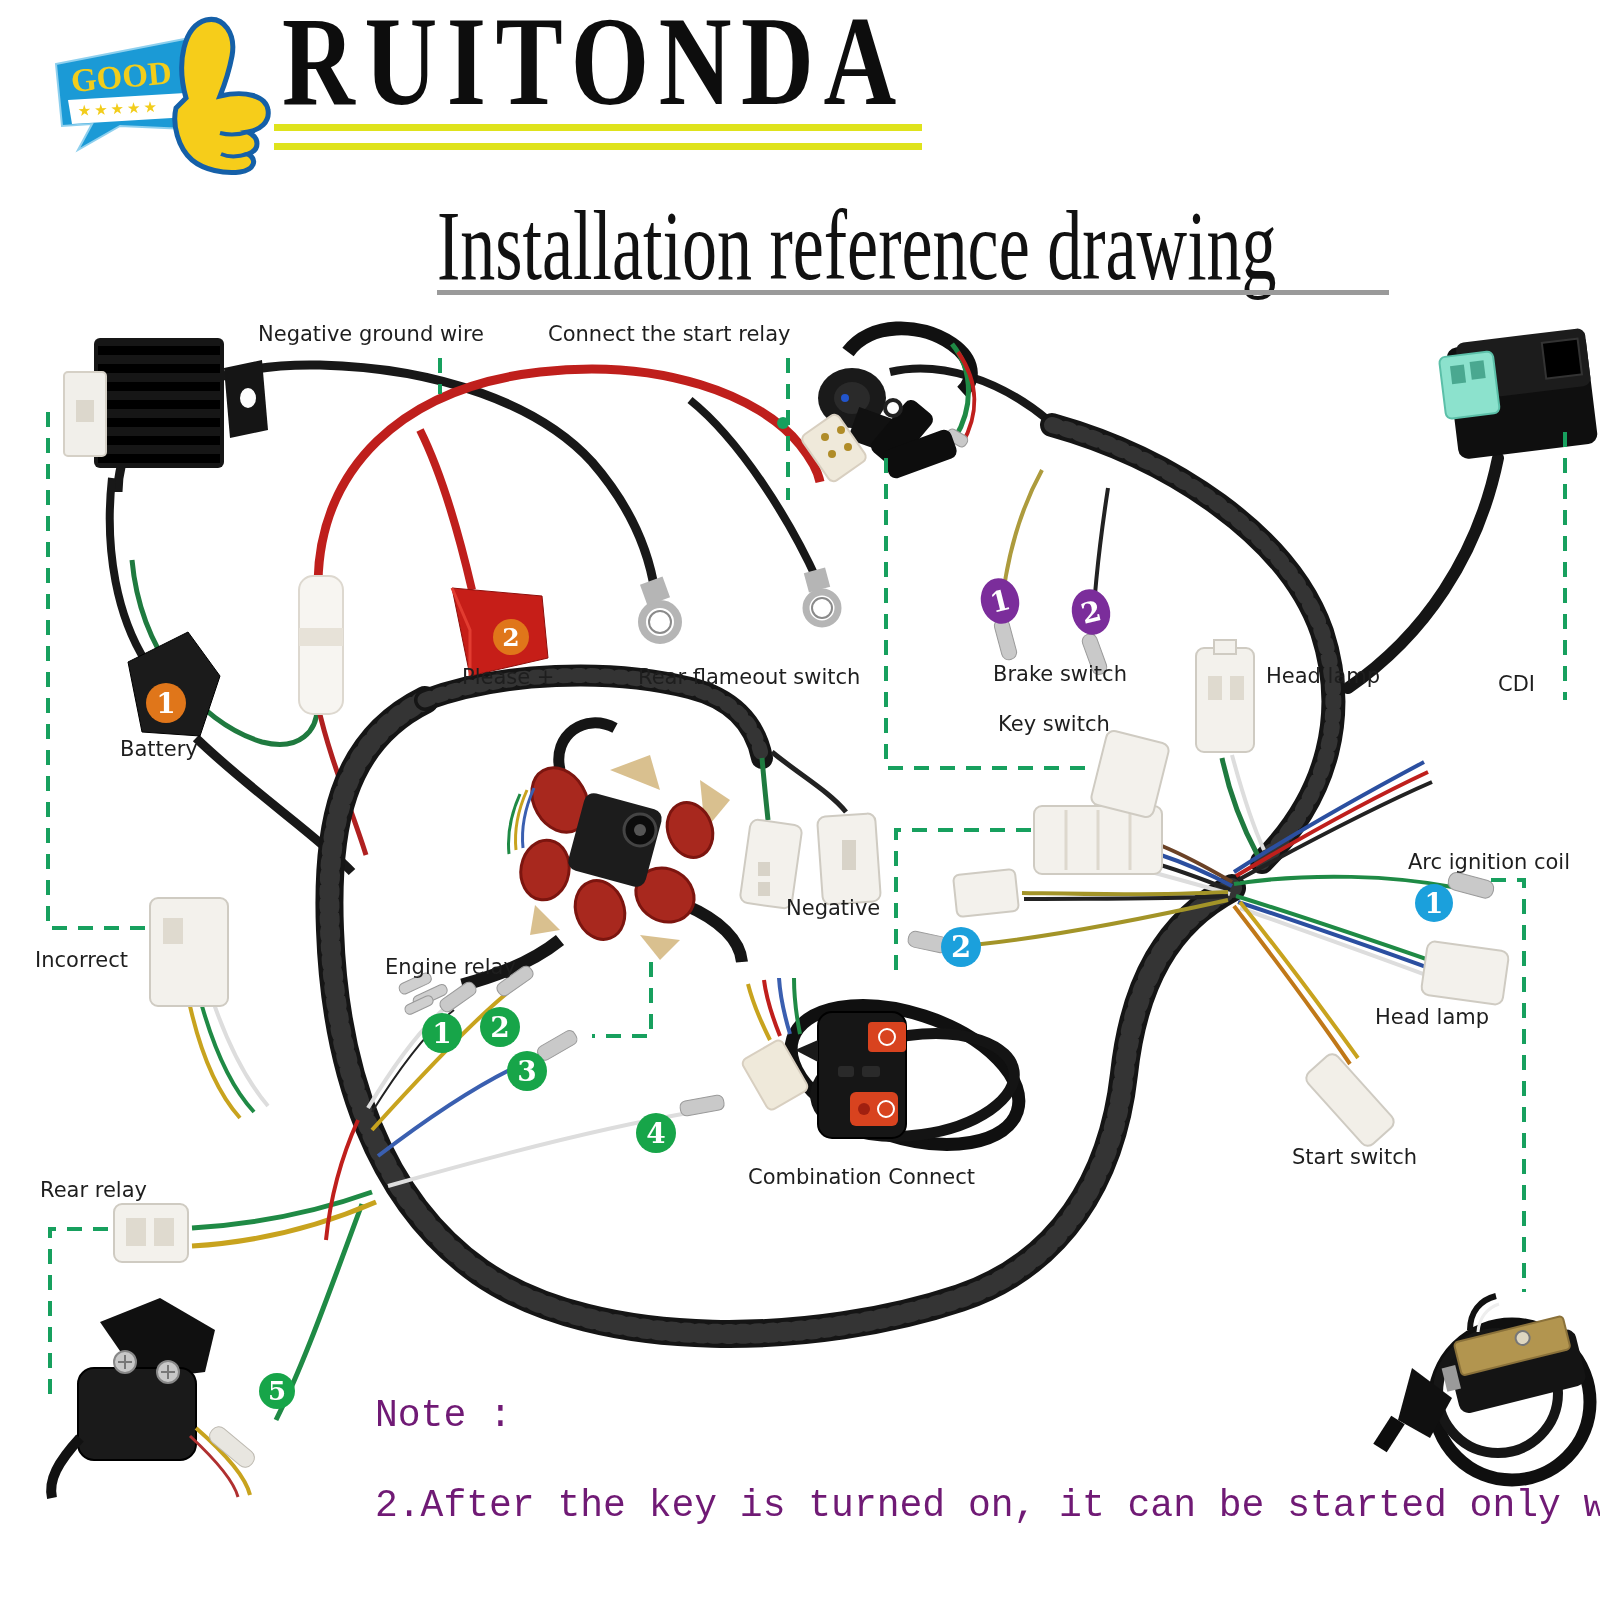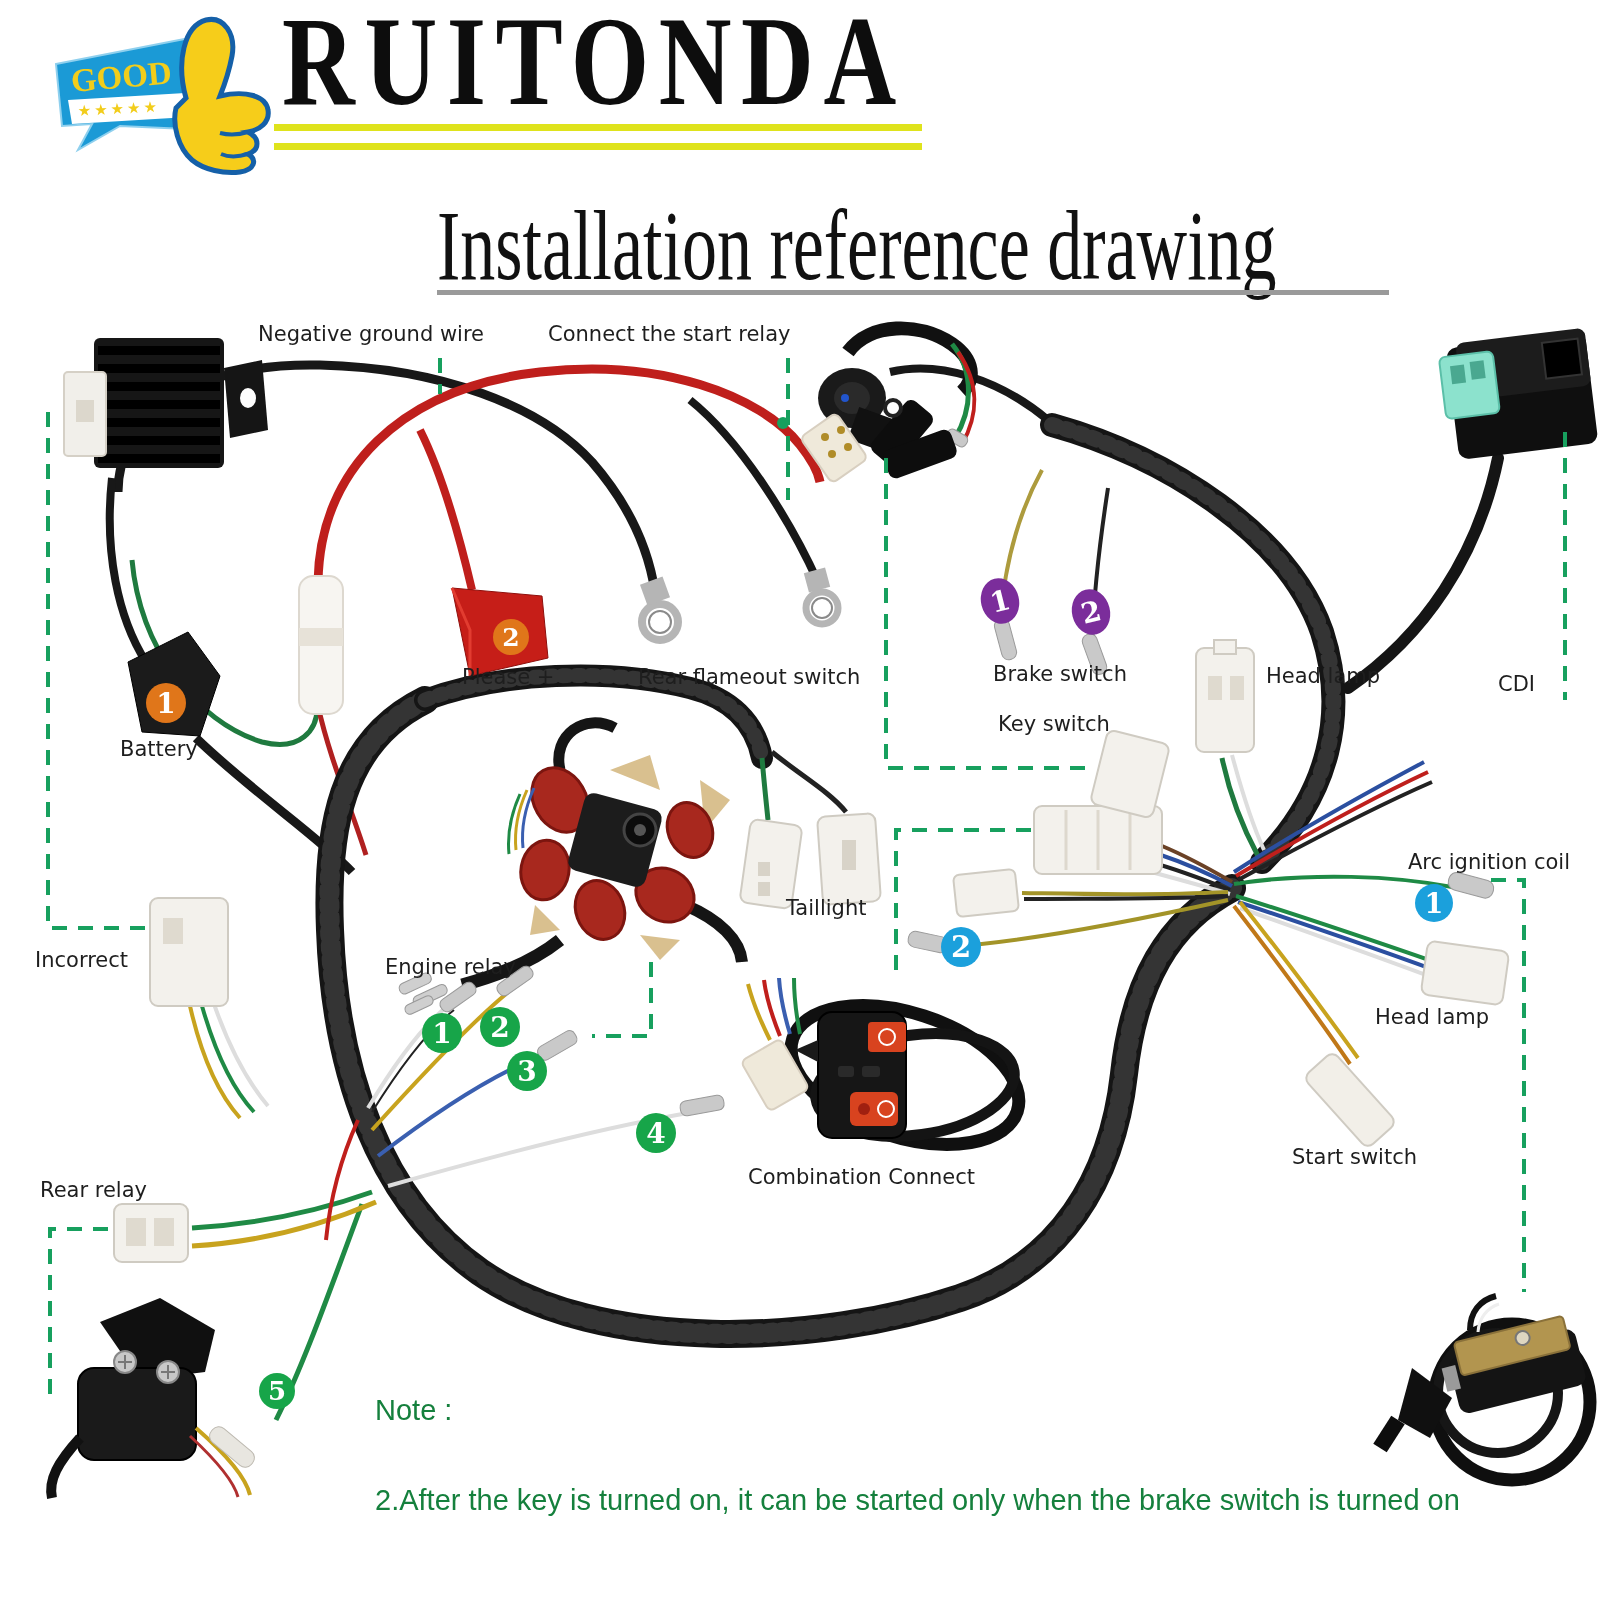--- a/index.html
+++ b/index.html
@@ -13,22 +13,22 @@
   .title{position:absolute;left:437px;top:188px;font-family:"Liberation Serif",serif;
       font-size:100px;color:#111;white-space:nowrap;transform:scaleX(.70);transform-origin:left top;}
   .title-underline{position:absolute;left:437px;top:290px;width:952px;height:5px;background:#9a9a9a;}
   
   .lbl{position:absolute;font-family:"DejaVu Sans","Liberation Sans",sans-serif;font-size:21px;
       color:#1e1e1e;white-space:nowrap;z-index:6;}
   
   .badge{position:absolute;display:flex;align-items:center;justify-content:center;color:#fff;
       font-family:"DejaVu Serif","Liberation Serif",serif;font-weight:bold;border-radius:50%;z-index:7;}
   
-  .note{position:absolute;font-family:Liberation Sans, sans-serif;font-size:29px;
-      color:#15803d;white-space:nowrap;z-index:6;}
+  .note{position:absolute;font-family:Liberation Mono, monospace;font-size:38px;
+      color:#701a75;white-space:nowrap;z-index:6;}
   svg.diagram{position:absolute;left:0;top:0;z-index:1;}
   svg.logo{position:absolute;left:50px;top:2px;z-index:4;}
   .logo-good{font-family:"Liberation Serif",serif;font-weight:bold;font-size:33px;}
   .logo-stars{font-size:15px;letter-spacing:3px;}
 </style>
 </head>
 <body>
 
 <div class="page">
 
@@ -299,21 +299,21 @@
   <div class="lbl" style="left:548px;top:322px">Connect the start relay</div>
   <div class="lbl" style="left:462px;top:665px">Please +</div>
   <div class="lbl" style="left:638px;top:665px">Rear flameout switch</div>
   <div class="lbl" style="left:120px;top:737px">Battery -</div>
   <div class="lbl" style="left:993px;top:662px">Brake switch</div>
   <div class="lbl" style="left:998px;top:712px">Key switch</div>
   <div class="lbl" style="left:1266px;top:664px">Head lamp</div>
   <div class="lbl" style="left:1498px;top:672px">CDI</div>
   <div class="lbl" style="left:35px;top:948px">Incorrect</div>
   <div class="lbl" style="left:385px;top:955px">Engine relay</div>
-  <div class="lbl" style="left:786px;top:896px">Taillight</div>
+  <div class="lbl" style="left:786px;top:896px">Negative</div>
   <div class="lbl" style="left:1408px;top:850px">Arc ignition coil</div>
   <div class="lbl" style="left:1375px;top:1005px">Head lamp</div>
   <div class="lbl" style="left:1292px;top:1145px">Start switch</div>
   <div class="lbl" style="left:748px;top:1165px">Combination Connect</div>
   <div class="lbl" style="left:40px;top:1178px">Rear relay</div>
 
   <div class="badge" style="left:146px;top:683px;width:40px;height:40px;background:#e0761a;font-size:28px">1</div>
   <div class="badge" style="left:493px;top:619px;width:36px;height:36px;background:#e0761a;font-size:25px">2</div>
   <div class="badge" style="left:981px;top:578px;width:38px;height:46px;background:#7b2d9b;font-size:28px;transform:rotate(-14deg)">1</div>
   <div class="badge" style="left:1072px;top:589px;width:38px;height:46px;background:#7b2d9b;font-size:28px;transform:rotate(-14deg)">2</div>

